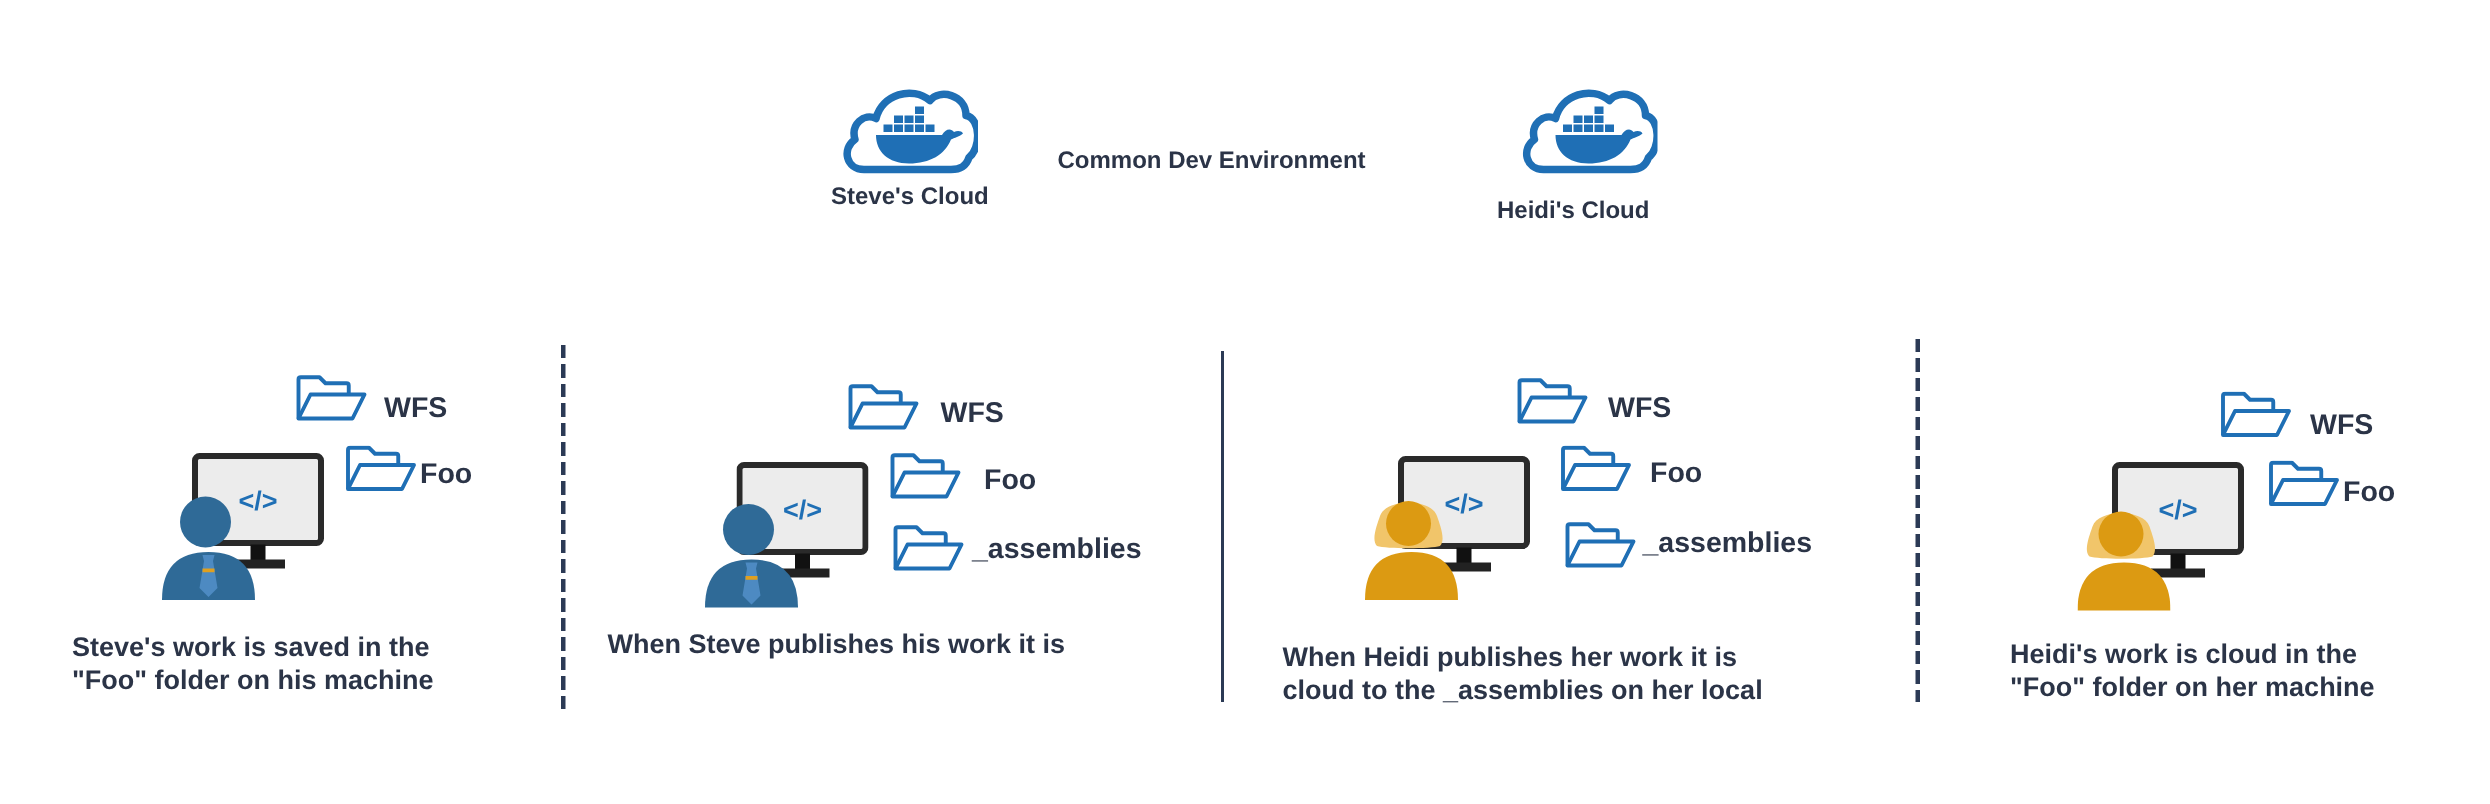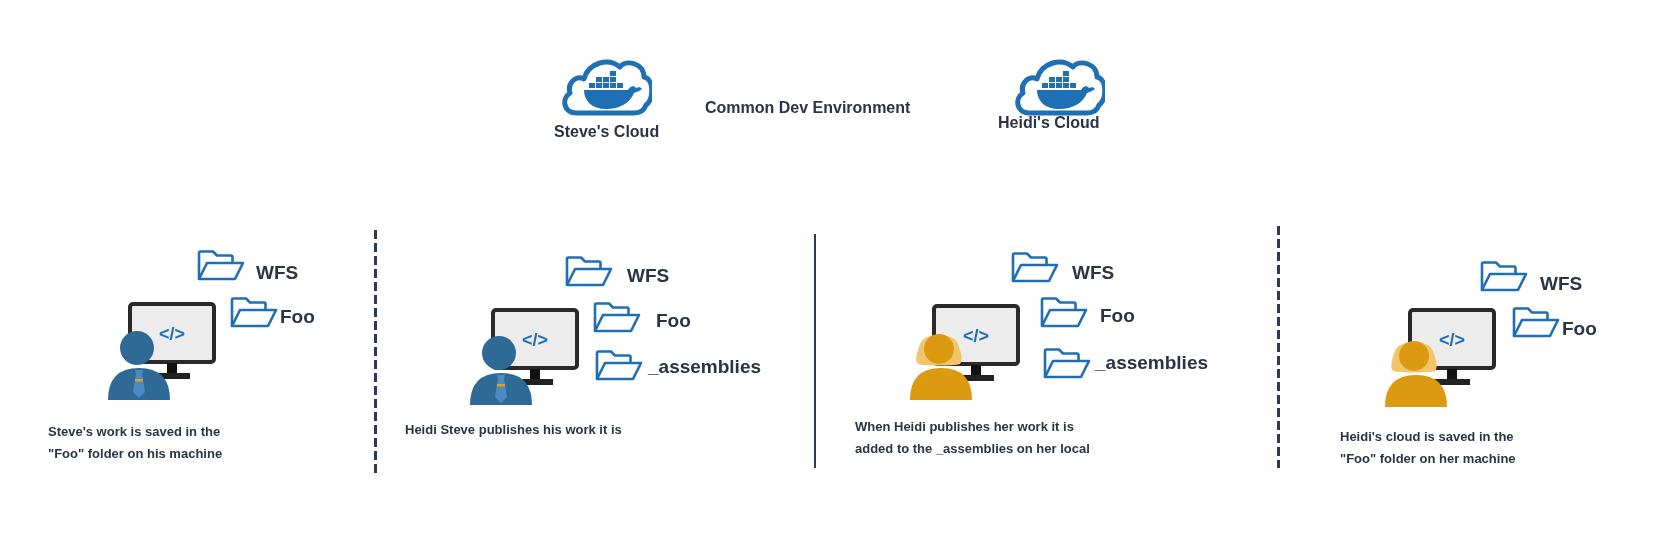--- a/index.html
+++ b/index.html
@@ -1,21 +1,21 @@
 <!DOCTYPE html>
 <html><head>
 <meta charset="utf-8">
 <style>
   html, body { margin:0; padding:0; background:#ffffff; }
   body { width:1660px; height:536px; position:relative; overflow:hidden;
          font-family:"Liberation Sans", sans-serif; color:#2b3447; }
   .abs { position:absolute; }
   .label { font-weight:bold; font-size:16px; color:#2b3447; white-space:nowrap; }
   .folder-label { font-weight:bold; font-size:19px; color:#2b3447; white-space:nowrap; }
-  .caption { font-weight:bold; font-size:13px; line-height:21.5px; color:#2b3447; white-space:nowrap; }
+  .caption { font-weight:bold; font-size:18px; line-height:21.5px; color:#2b3447; white-space:nowrap; }
   .vline-dash { position:absolute; width:3px;
      background:repeating-linear-gradient(to bottom,#2b3a55 0 9px, transparent 9px 13px); }
   .vline-solid { position:absolute; width:2px; background:#2b3a55; }
   svg { overflow:visible; }
 </style>
 </head>
 <body>
 
 <svg width="0" height="0" style="position:absolute">
   <defs>
@@ -62,21 +62,21 @@
   <svg class="abs" style="left:562px;top:55px" width="90" height="62">
       <use href="#docker-cloud"></use>
     </svg>
   <div class="abs label" style="left:554px;top:123px">Steve's Cloud</div>
 </div>
 <div class="abs label" style="left:705px;top:99px">Common Dev Environment</div>
 <div>
   <svg class="abs" style="left:1015px;top:55px" width="90" height="62">
       <use href="#docker-cloud"></use>
     </svg>
-  <div class="abs label" style="left:998px;top:114px">Heidi's Cloud</div>
+  <div class="abs label" style="left:998px;top:132px">Heidi's Cloud</div>
 </div>
 
 <div class="vline-dash" style="left:374px;top:230px;height:245px"></div>
 <div class="vline-solid" style="left:814px;top:234px;height:234px"></div>
 <div class="vline-dash" style="left:1277px;top:226px;height:242px"></div>
 
 <div>
   <svg class="abs" style="left:197px;top:250px" width="48" height="31">
       <use href="#folder"></use>
     </svg>
@@ -110,21 +110,21 @@
       <use href="#folder"></use>
     </svg>
   <div class="abs folder-label" style="left:648px;top:356px">_assemblies</div>
   <svg class="abs" style="left:491px;top:308px" width="88" height="80">
       <use href="#monitor"></use>
     </svg>
   <svg class="abs" style="left:470px;top:335px" width="62" height="72">
       <use href="#male"></use>
     </svg>
   <div class="abs caption" style="left:405px;top:419px">
-    <div>Heidi Steve publishes his work it is</div>
+    <div>When Steve publishes his work it is</div>
   </div>
 </div>
 
 <div>
   <svg class="abs" style="left:1011px;top:252px" width="48" height="31">
       <use href="#folder"></use>
     </svg>
   <div class="abs folder-label" style="left:1072px;top:262px">WFS</div>
   <svg class="abs" style="left:1040px;top:297px" width="48" height="31">
       <use href="#folder"></use>
@@ -133,38 +133,38 @@
   <svg class="abs" style="left:1043px;top:348px" width="48" height="31">
       <use href="#folder"></use>
     </svg>
   <div class="abs folder-label" style="left:1095px;top:352px">_assemblies</div>
   <svg class="abs" style="left:932px;top:304px" width="88" height="80">
       <use href="#monitor"></use>
     </svg>
   <svg class="abs" style="left:910px;top:330px" width="62" height="72">
       <use href="#female"></use>
     </svg>
-  <div class="abs caption" style="left:855px;top:416px">
+  <div class="abs caption" style="left:855px;top:428px">
     <div>When Heidi publishes her work it is</div>
-    <div>added to the _assemblies on her local</div>
+    <div>cloud to the _assemblies on her local</div>
   </div>
 </div>
 
 <div>
   <svg class="abs" style="left:1480px;top:261px" width="48" height="31">
       <use href="#folder"></use>
     </svg>
   <div class="abs folder-label" style="left:1540px;top:273px">WFS</div>
   <svg class="abs" style="left:1512px;top:307px" width="48" height="31">
       <use href="#folder"></use>
     </svg>
   <div class="abs folder-label" style="left:1562px;top:318px">Foo</div>
   <svg class="abs" style="left:1408px;top:308px" width="88" height="80">
       <use href="#monitor"></use>
     </svg>
   <svg class="abs" style="left:1385px;top:337px" width="62" height="72">
       <use href="#female"></use>
     </svg>
   <div class="abs caption" style="left:1340px;top:426px">
-    <div>Heidi's cloud is saved in the</div>
+    <div>Heidi's work is cloud in the</div>
     <div>"Foo" folder on her machine</div>
   </div>
 </div>
 
 </body></html>

